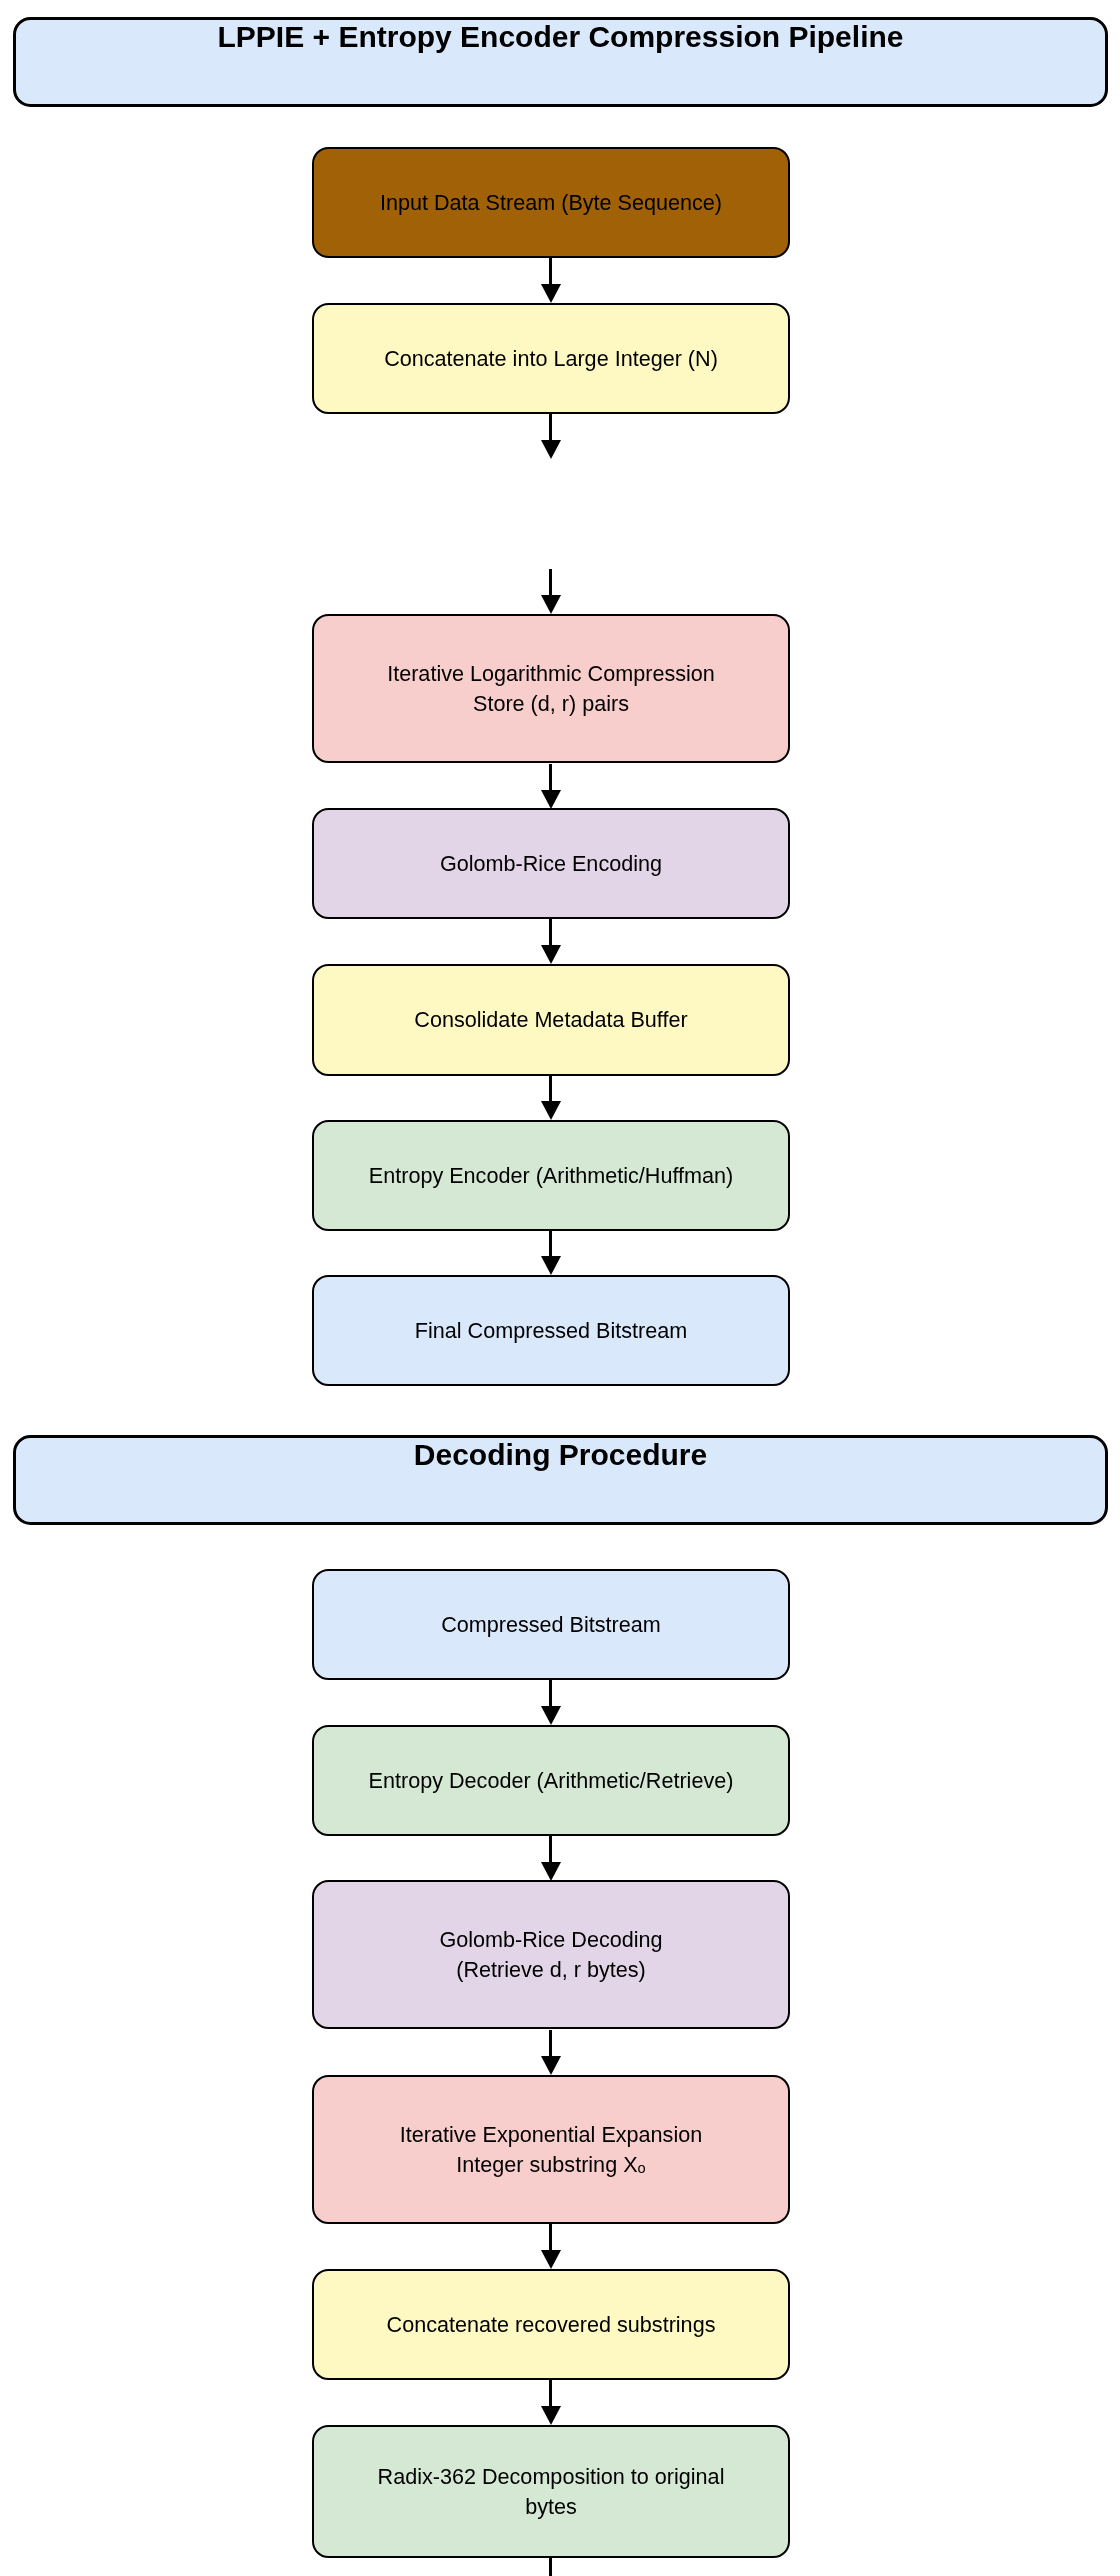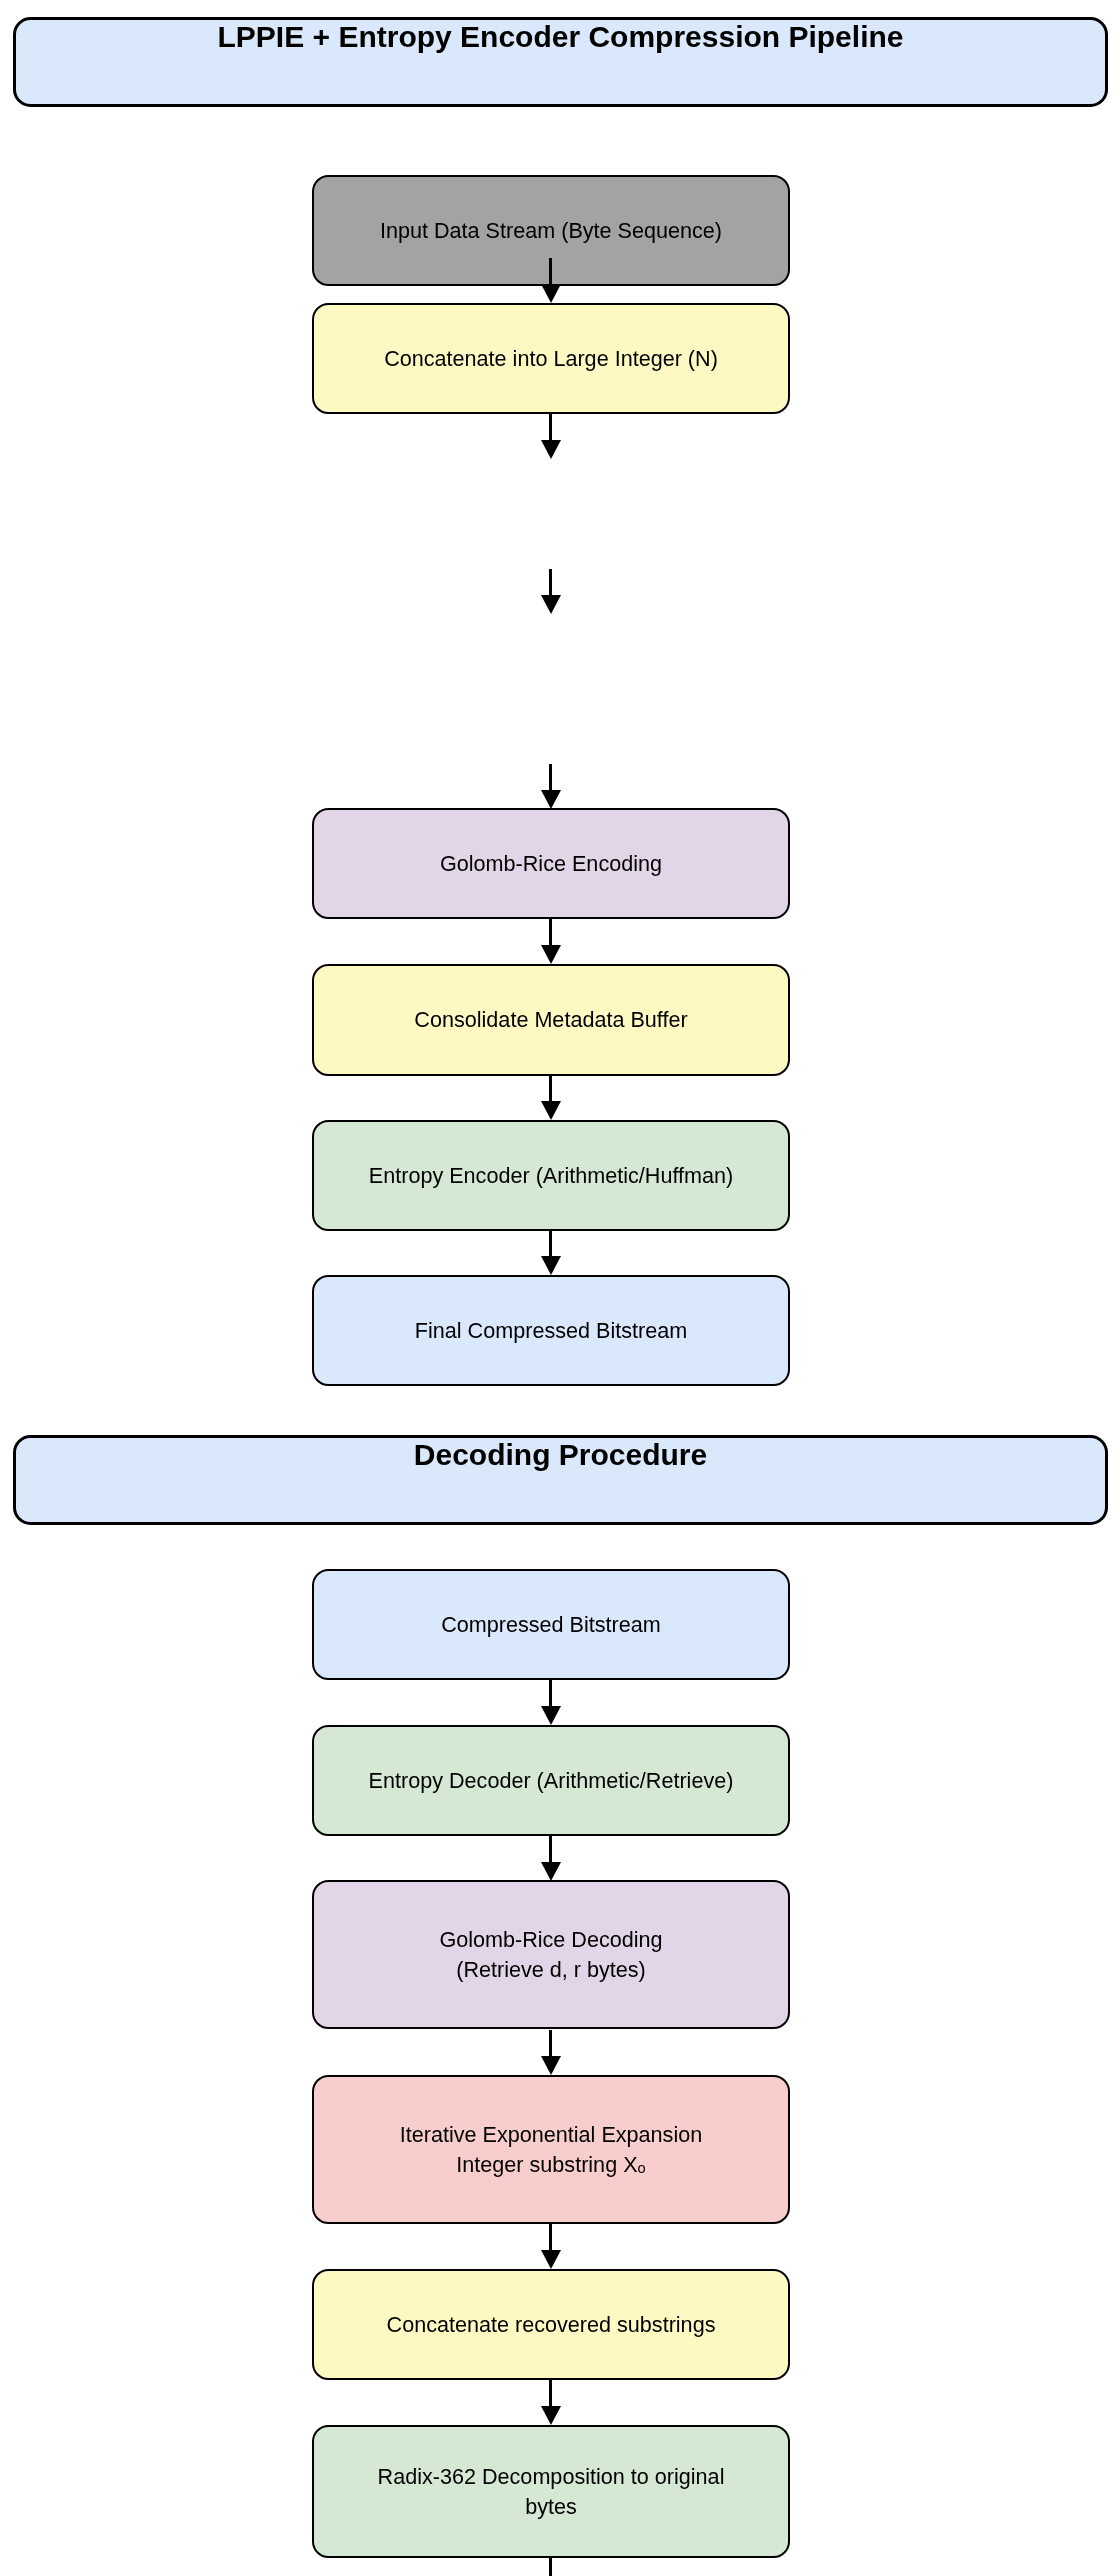--- a/index.html
+++ b/index.html
@@ -36,21 +36,21 @@
     border-radius: 16.5px;
     display: flex;
     flex-direction: column;
     align-items: center;
     justify-content: center;
     font-size: 21.6px;
     line-height: 1.38;
     text-align: center;
   }
   .node .line { white-space: nowrap; }
-  .c-white  { background: #a3a3a3; margin-top: 28px; }
+  .c-white  { background: #a16207; }
   .c-yellow { background: #fef9c3; }
   .c-green  { background: #d5e8d4; }
   .c-red    { background: #f8cecc; }
   .c-purple { background: #e1d5e7; }
   .c-blue   { background: #dae8fc; }
   .arrow {
     position: absolute;
     left: 536px;
     width: 29px;
     display: flex;
@@ -92,20 +92,24 @@
     <div class="aline"></div>
     <div class="ahead"></div>
   </div>
 
 
   <div class="arrow" style="top:569px;height:45px">
     <div class="aline"></div>
     <div class="ahead"></div>
   </div>
 
+  <div class="node c-red" style="top:614px;height:149px">
+    <span class="line">Iterative Logarithmic Compression</span>
+    <span class="line">Store (d, r) pairs</span>
+  </div>
 
   <div class="arrow" style="top:764px;height:45px">
     <div class="aline"></div>
     <div class="ahead"></div>
   </div>
 
   <div class="node c-purple" style="top:808px;height:111px">
     <span class="line">Golomb-Rice Encoding</span>
   </div>
 

